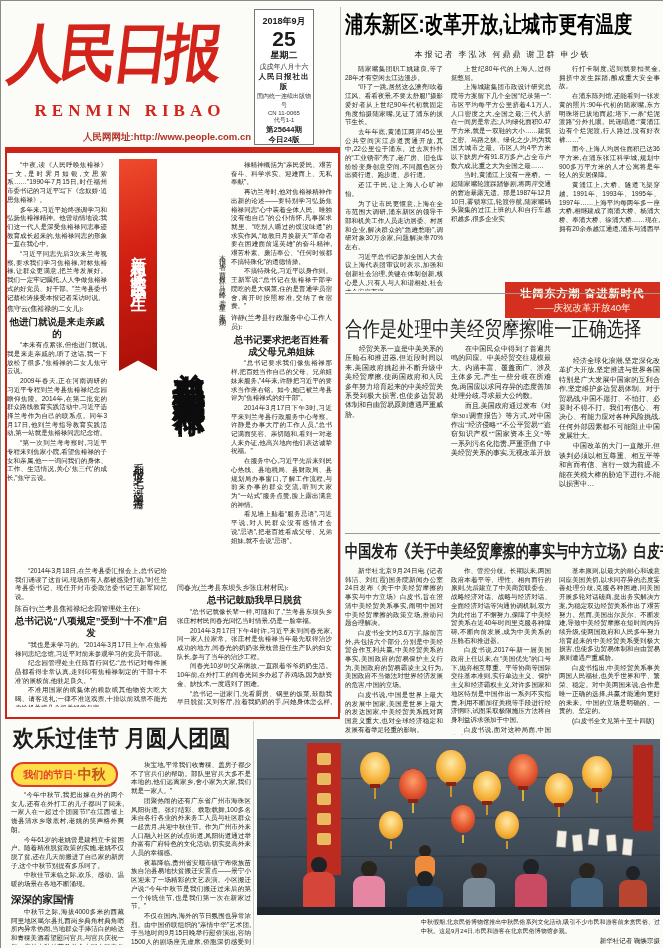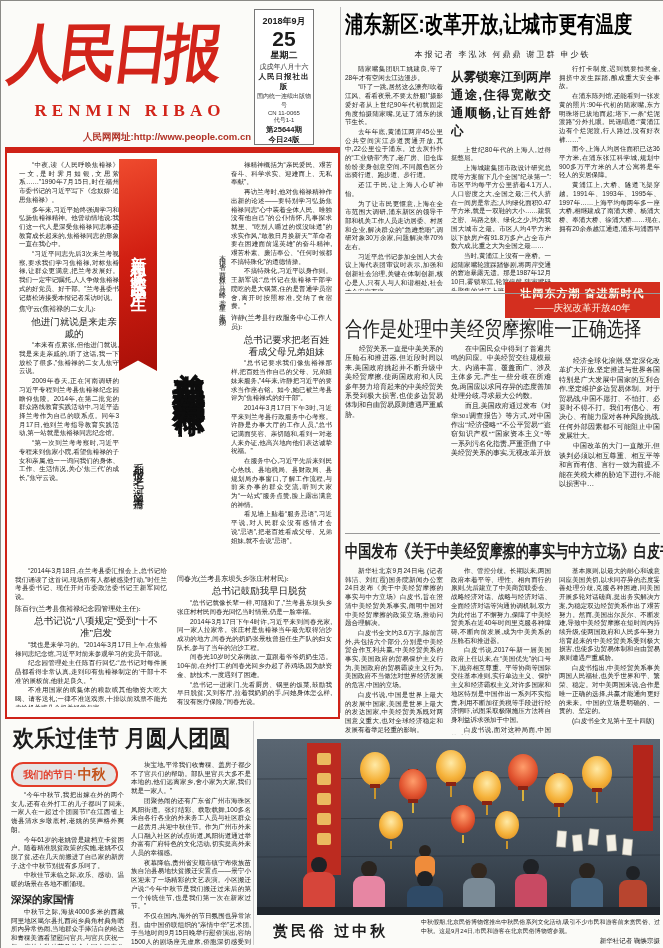--- a/index.html
+++ b/index.html
@@ -26,26 +26,26 @@
   .db-lunar{font-size:7px;color:#333;}
   .db-pub{font-size:7.5px;font-weight:bold;letter-spacing:1px;}
   .db-s{font-size:6px;color:#333;}
   .db-issue,.db-pages{font-size:7.5px;font-weight:bold;}
   .vrule{position:absolute;left:339px;top:6px;width:1px;height:706px;background:#bbb;}
   
   .news{position:absolute;overflow:hidden;font-size:6.5px;line-height:1.34;text-align:justify;}
   .news p{margin:0 0 1px 0;text-indent:2em;}
   .serif .news,.serifcol{font-family:"Liberation Serif",serif;}
   .speaker{font-size:7px;margin:3px 0 1px 0;font-family:"Liberation Serif",serif;color:#222;}
-  .sec-title{font-size:9.5px;font-weight:normal;text-align:center;line-height:1.25;margin:1px 0 2px 10px;}
+  .sec-title{font-size:9.5px;font-weight:bold;text-align:center;line-height:1.25;margin:1px 0 2px 0;}
   .fitx{display:inline-block;white-space:nowrap;transform-origin:0 0;}
   
   .lead-box{position:absolute;left:4px;top:146px;width:331px;height:564px;
     border:2px solid #cf2318;border-top-width:6px;background:#fffefb;box-sizing:content-box;}
-  .lb-col1{left:12px;top:8px;width:100px;height:398px;}
+  .lb-col1{left:0;top:8px;width:100px;height:398px;}
   .ribbon{position:absolute;left:112px;top:6px;width:38px;height:212px;
     background:linear-gradient(160deg,#ef4b2e 0%,#d21f12 45%,#a80f08 100%);
     color:#fff;writing-mode:vertical-rl;font-size:16px;font-weight:bold;letter-spacing:5px;
     display:flex;align-items:center;justify-content:center;
     clip-path:polygon(0 0,100% 0,100% 100%,50% 95%,0 100%);box-shadow:1px 1px 2px rgba(0,0,0,.25);}
   .series{position:absolute;left:112px;top:230px;width:38px;height:182px;
     writing-mode:vertical-rl;font-size:11px;letter-spacing:3px;font-family:"Liberation Serif",serif;
     display:flex;align-items:center;justify-content:center;color:#111;}
   .big-head{position:absolute;left:152px;top:8px;width:52px;height:402px;
     writing-mode:vertical-rl;font-size:33px;font-weight:bold;letter-spacing:3px;
@@ -81,21 +81,21 @@
   
   .wp-head{position:absolute;left:344px;top:538px;width:316px;font-size:17.5px;font-weight:bold;
     font-family:"Liberation Serif",serif;}
   .wp-c1{left:344px;top:566px;width:98px;height:168px;}
   .wp-c2{left:450px;top:566px;width:100px;height:168px;}
   .wp-c3{left:558px;top:566px;width:101px;height:168px;}
   
   .fest-head{position:absolute;left:12px;top:722px;width:240px;font-size:23px;font-weight:bold;}
   .fest-c1{left:10px;top:760px;width:113px;height:184px;}
   .fest-c2{left:130px;top:760px;width:120px;height:184px;}
-  .tag{width:103px;height:21px;border:2px solid #e23d2a;border-radius:12px;background:#e5e5e5;
+  .tag{width:103px;height:21px;border:2px solid #e23d2a;border-radius:12px;background:#fde047;
     color:#e23d2a;font-weight:bold;font-size:10px;display:flex;align-items:center;
     justify-content:center;margin:1px 0 4px 0;}
   .tag .zq{font-size:14px;color:#c3541d;font-family:"DejaVu Serif",serif;margin-left:1px;}
   .fest-sub{font-size:10.5px;font-weight:bold;margin:3px 0 2px 0;}
   .vrule2{position:absolute;left:252px;top:720px;width:1px;height:224px;background:#ccc;}
   
   .photo{position:absolute;left:256px;top:738px;width:403px;height:176px;background:#39424c;
     overflow:hidden;}
   .photo svg{display:block;}
   .cap-title{position:absolute;left:272px;top:921px;width:140px;font-size:15px;font-weight:bold;
@@ -135,21 +135,20 @@
   <div class="pd-byline">本报记者 李泓冰 何鼎鼎 谢卫群 申少铁</div>
   <div class="news pd-c1">
       <p>陆家嘴集团职工姚建良,等了28年才有空闲去江边漫步。</p>
       <p>“吓了一跳,居然这么漂亮!吹着江风、看看夜景,不要太舒服!”摄影爱好者从上世纪90年代初就固定角度拍摄陆家嘴,见证了浦东的拔节生长。</p>
       <p>去年年底,黄浦江两岸45公里公共空间滨江步道贯通开放,其中,22公里位于浦东。过去灰扑扑的“工业锈带”亮了,老厂房、旧仓库纷纷变身创意空间,不同颜色区分出骑行道、跑步道、步行道。</p>
       <p>还江于民,让上海人心旷神怡。</p>
       <p>为了让市民更惬意,上海在全市范围大调研,浦东新区的领导干部和机关工作人员走访居委、村居和企业,解决群众的“急难愁盼”,调研对象30万余家,问题解决率70%左右。</p>
       <p>习近平总书记参加全国人大会议上海代表团审议时表示,加强和创新社会治理,关键在体制创新,核心是人,只有人与人和谐相处,社会才会安定有序。</p>
     </div>
   <div class="news pd-c2">
-    <div class="pd-sub">从雾锁寒江到两岸通途,住得宽敞交通顺畅,让百姓舒心</div>
     <div>
         <p>上世纪80年代的上海人,过得挺憋屈。</p>
         <p>上海城建集团市政设计研究总院等方案留下几个全国“纪录第一”:市区平均每平方公里挤着4.1万人,人口密度之大,全国之最;三代人挤在一间房是常态;人均绿化面积0.47平方米,就是一双鞋的大小……建筑之密、马路之狭、绿化之少,均为我国大城市之最。市区人均4平方米以下缺房户有91.8万多户,占全市户数六成,比重之大为全国之最……</p>
         <p>当时,黄浦江上没有一座桥。一起陆家嘴轮渡踩踏惨剧,将两岸交通的窘迫暴露无遗。那是1987年12月10日,雾锁寒江,轮渡停航,陆家嘴码头聚集的过江上班的人和自行车越积越多,很多企业实</p>
       </div>
   </div>
   <div class="news pd-c3">
       <p>行打卡制度,迟到就要扣奖金,拥挤中发生踩踏,酿成重大安全事故。</p>
       <p>在浦东陈列馆,还能看到一张发黄的照片:90年代初的陆家嘴,东方明珠塔已拔地而起;塔下,一条“烂泥渡路”分外扎眼。民谣唱道:“黄浦江边有个烂泥渡,行人路过,没有好衣裤……”</p>
       <p>而今,上海人均居住面积已达36平方米,在浦东张江科学城,规划中900多万平方米的人才公寓将是年轻人的安居保障。</p>
@@ -206,21 +205,21 @@
       <div class="speaker">陈百行(兰考县焦裕禄纪念园管理处主任):</div>
       <div class="sec-title">总书记说“八项规定”受到“十不准”启发</div>
       <div>
           <p>“我也是来学习的。”2014年3月17日上午,在焦裕禄同志纪念馆,习近平对前来参观学习的党员干部说。</p>
           <p>纪念园管理处主任陈百行回忆:“总书记对每件展品都看得非常认真,走到印有焦裕禄制定的‘干部十不准’的展板前,他驻足良久。”</p>
           <p>不准用国家的或集体的粮款或其他物资大吃大喝、请客送礼;一律不准送戏票,十排以前戏票不能光卖给机关或几个机关经常包完……</p>
         </div>
     </div>
 
     <div class="news lb-col4">
-      <div class="speaker" style="margin-top:8px">闫春光(兰考县东坝头乡张庄村村民):</div>
+      <div class="speaker" style="margin-top:17px">闫春光(兰考县东坝头乡张庄村村民):</div>
       <div class="sec-title">总书记鼓励我早日脱贫</div>
       <div>
           <p>“总书记就像长辈一样,可随和了,”兰考县东坝头乡张庄村村民闫春光回忆当时情景,仍是一脸幸福。</p>
           <p>2014年3月17日下午4时许,习近平来到闫春光家,同一家人拉家常。张庄村是焦裕禄当年最先取得治沙成功的地方,闫春光的奶奶张景枝曾担任生产队的妇女队长,参与了当年的治沙工程。</p>
           <p>闫春光10岁时父亲病故,一直跟着爷爷奶奶生活。10年前,在外打工的闫春光回乡办起了养鸡场,因为缺资金、缺技术,一度遇到了困难。</p>
           <p>“总书记一进家门,先看厨房、锅里的饭菜,鼓励我早日脱贫;又到客厅,拉着我奶奶的手,问她身体怎么样,有没有医疗保险,”闫春光说。</p>
           <p>随后,习近平与乡、村干部和村民代表进行了座谈。他叮嘱基层干部要切实关心农村贫困家庭,发展产业,促进农民增收致富。</p>
         </div>
     </div>
   </div>
@@ -403,17 +402,16 @@
           <rect x="258" y="135" width="32" height="41" rx="9" fill="#c84a63"></rect>
         <circle cx="330" cy="132" r="8" fill="#2a241f"></circle>
           <rect x="314" y="139" width="32" height="37" rx="9" fill="#46637d"></rect>
         <circle cx="376" cy="134" r="7" fill="#1f2226"></circle>
           <rect x="362" y="141" width="28" height="35" rx="8" fill="#b8452f"></rect>
       </g>
       <rect y="168" width="403" height="8" fill="#20262d"></rect>
     </svg>
   </div>
 
-  <div class="cap-title">赏民俗 过中秋</div>
   <div class="cap-text">中秋假期,北京民俗博物馆推出中秋民俗系列文化活动,吸引不少市民和游客前来赏民俗、过中秋。这是9月24日,市民和游客在北京民俗博物馆参观。</div>
   <div class="cap-credit">新华社记者 鞠焕宗摄</div>
 
 </div>
 
 </body></html>

